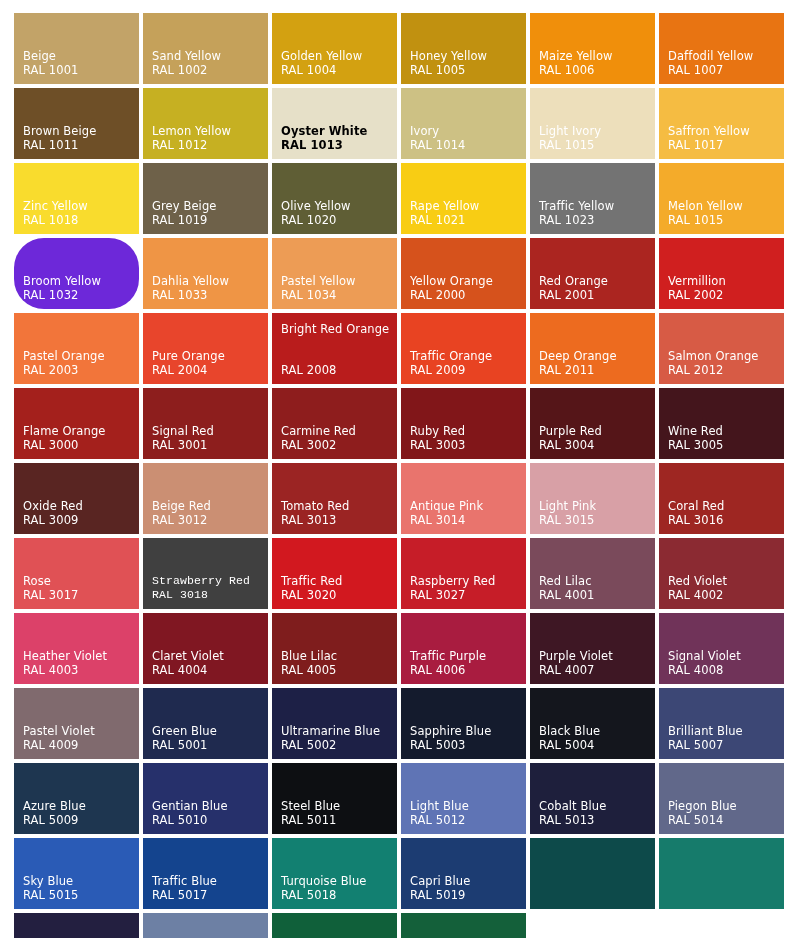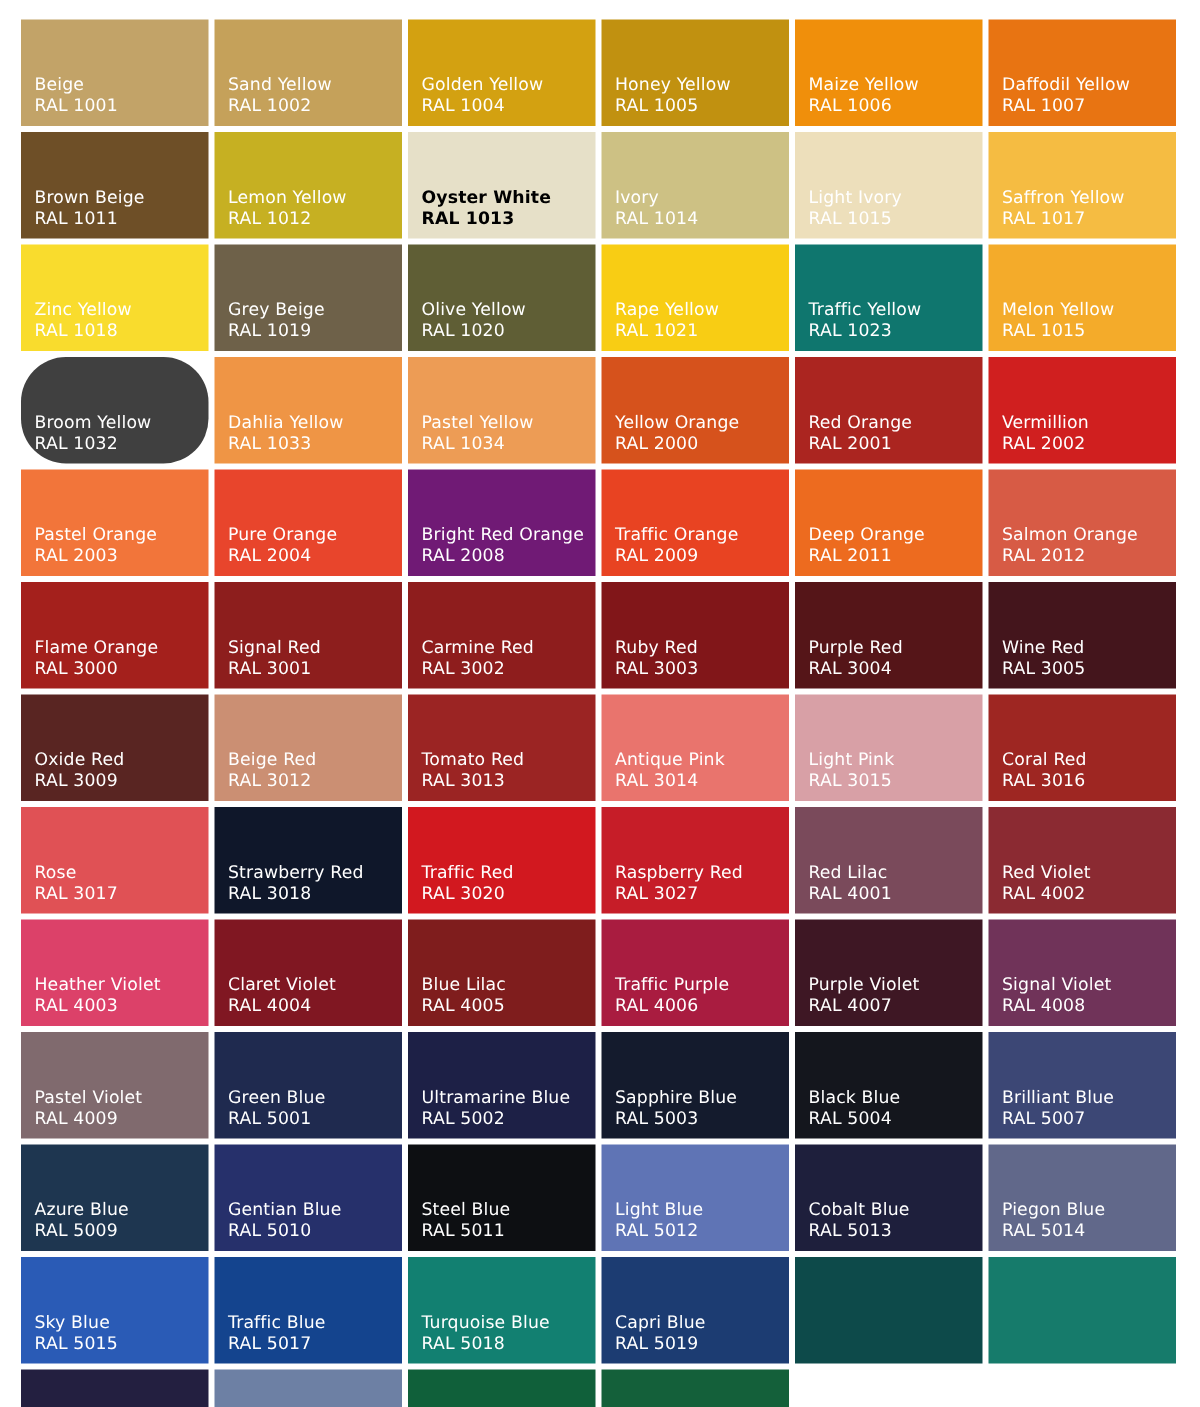--- a/index.html
+++ b/index.html
@@ -121,29 +121,29 @@
       <div class="swatch-code">RAL 1019</div>
     </div>
     <div class="swatch light-text" style="background-color: rgb(95, 94, 53);">
       <div class="swatch-name">Olive Yellow</div>
       <div class="swatch-code">RAL 1020</div>
     </div>
     <div class="swatch light-text" style="background-color: rgb(248, 205, 20);">
       <div class="swatch-name">Rape Yellow</div>
       <div class="swatch-code">RAL 1021</div>
     </div>
-    <div class="swatch light-text" style="background-color: #0f766e;">
+    <div class="swatch light-text" style="background-color: #737373;">
       <div class="swatch-name">Traffic Yellow</div>
       <div class="swatch-code">RAL 1023</div>
     </div>
     <div class="swatch light-text" style="background-color: rgb(244, 171, 42);">
       <div class="swatch-name">Melon Yellow</div>
       <div class="swatch-code">RAL 1015</div>
     </div>
-    <div class="swatch light-text" style="background-color: #404040; border-radius: 30px;">
+    <div class="swatch light-text" style="background-color: #6d28d9; border-radius: 30px;">
       <div class="swatch-name">Broom Yellow</div>
       <div class="swatch-code">RAL 1032</div>
     </div>
     <div class="swatch light-text" style="background-color: rgb(239, 149, 69);">
       <div class="swatch-name">Dahlia Yellow</div>
       <div class="swatch-code">RAL 1033</div>
     </div>
     <div class="swatch light-text" style="background-color: rgb(237, 156, 85);">
       <div class="swatch-name">Pastel Yellow</div>
       <div class="swatch-code">RAL 1034</div>
@@ -161,21 +161,21 @@
       <div class="swatch-code">RAL 2002</div>
     </div>
     <div class="swatch light-text" style="background-color: rgb(242, 117, 58);">
       <div class="swatch-name">Pastel Orange</div>
       <div class="swatch-code">RAL 2003</div>
     </div>
     <div class="swatch light-text" style="background-color: rgb(232, 69, 44);">
       <div class="swatch-name">Pure Orange</div>
       <div class="swatch-code">RAL 2004</div>
     </div>
-    <div class="swatch light-text" style="background-color: #701a75;">
+    <div class="swatch light-text" style="background-color: #b91c1c; gap: 27px;">
       <div class="swatch-name">Bright Red Orange</div>
       <div class="swatch-code">RAL 2008</div>
     </div>
     <div class="swatch light-text" style="background-color: rgb(232, 67, 34);">
       <div class="swatch-name">Traffic Orange</div>
       <div class="swatch-code">RAL 2009</div>
     </div>
     <div class="swatch light-text" style="background-color: rgb(237, 107, 31);">
       <div class="swatch-name">Deep Orange</div>
       <div class="swatch-code">RAL 2011</div>
@@ -229,21 +229,21 @@
       <div class="swatch-code">RAL 3015</div>
     </div>
     <div class="swatch light-text" style="background-color: rgb(158, 38, 34);">
       <div class="swatch-name">Coral Red</div>
       <div class="swatch-code">RAL 3016</div>
     </div>
     <div class="swatch light-text" style="background-color: rgb(224, 81, 85);">
       <div class="swatch-name">Rose</div>
       <div class="swatch-code">RAL 3017</div>
     </div>
-    <div class="swatch light-text" style="background-color: #0f172a;">
+    <div class="swatch light-text" style="background-color: #404040; font-family: Liberation Mono, monospace;">
       <div class="swatch-name">Strawberry Red</div>
       <div class="swatch-code">RAL 3018</div>
     </div>
     <div class="swatch light-text" style="background-color: rgb(210, 24, 31);">
       <div class="swatch-name">Traffic Red</div>
       <div class="swatch-code">RAL 3020</div>
     </div>
     <div class="swatch light-text" style="background-color: rgb(198, 29, 40);">
       <div class="swatch-name">Raspberry Red</div>
       <div class="swatch-code">RAL 3027</div>

